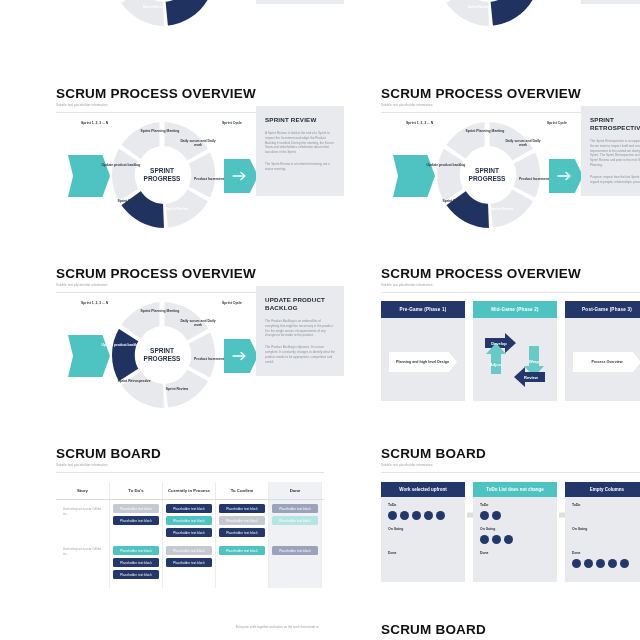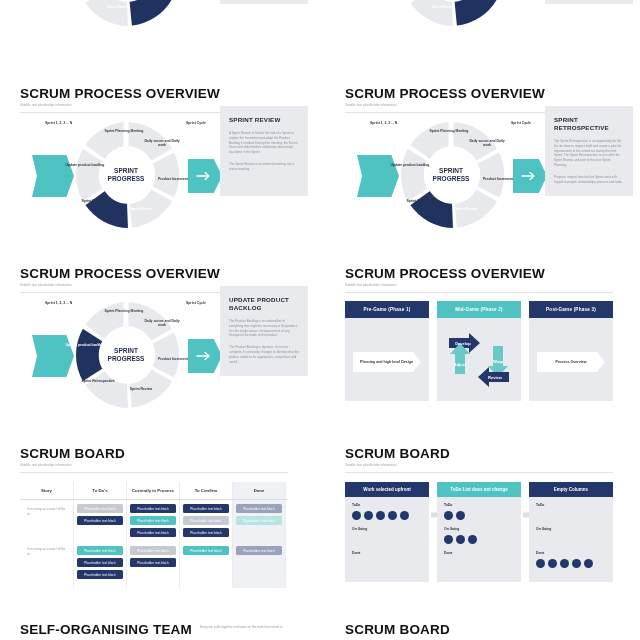--- a/index.html
+++ b/index.html
@@ -3,21 +3,21 @@
 <meta charset="utf-8">
 <style>
   * { box-sizing: border-box; margin: 0; padding: 0; }
   body {
     width: 640px; height: 640px;
     background: #ffffff;
     font-family: "Liberation Sans", sans-serif;
     overflow: hidden;
     position: relative;
   }
-  .page { position: relative; width: 552px; height: 640px; }
+  .page { position: relative; width: 552px; height: 640px; margin-left: 36px; }
 
   .slide { position: absolute; width: 290px; height: 163px; background: #ffffff; overflow: hidden; }
   .col-l { left: 20px; }
   .col-r { left: 345px; }
 
   .slide-title {
     font-size: 13.5px; font-weight: bold; color: #111; letter-spacing: 0.2px;
     font-family: "Liberation Sans", sans-serif; white-space: nowrap;
   }
   .slide-sub {
@@ -456,21 +456,20 @@
               <div class="dot"></div>
               <div class="dot"></div>
               <div class="dot"></div>
           </div>
         </div>
       </div>
     </div>
   </div>
 
   <div class="slide col-l" style="top:622px;">
-    <div class="slide-title">SELF-ORGANISING TEAM</div>
     <div style="position:absolute; left:180px; top:3px; width:100px; font-size:3.1px; color:#9aa0a6; line-height:1.5;">Everyone pulls together and takes on the work that needs to</div>
   </div>
 
   <div class="slide col-r" style="top:622px;">
     <div class="slide-title">SCRUM BOARD</div>
   </div>
 
 </div>
 
 </body></html>

